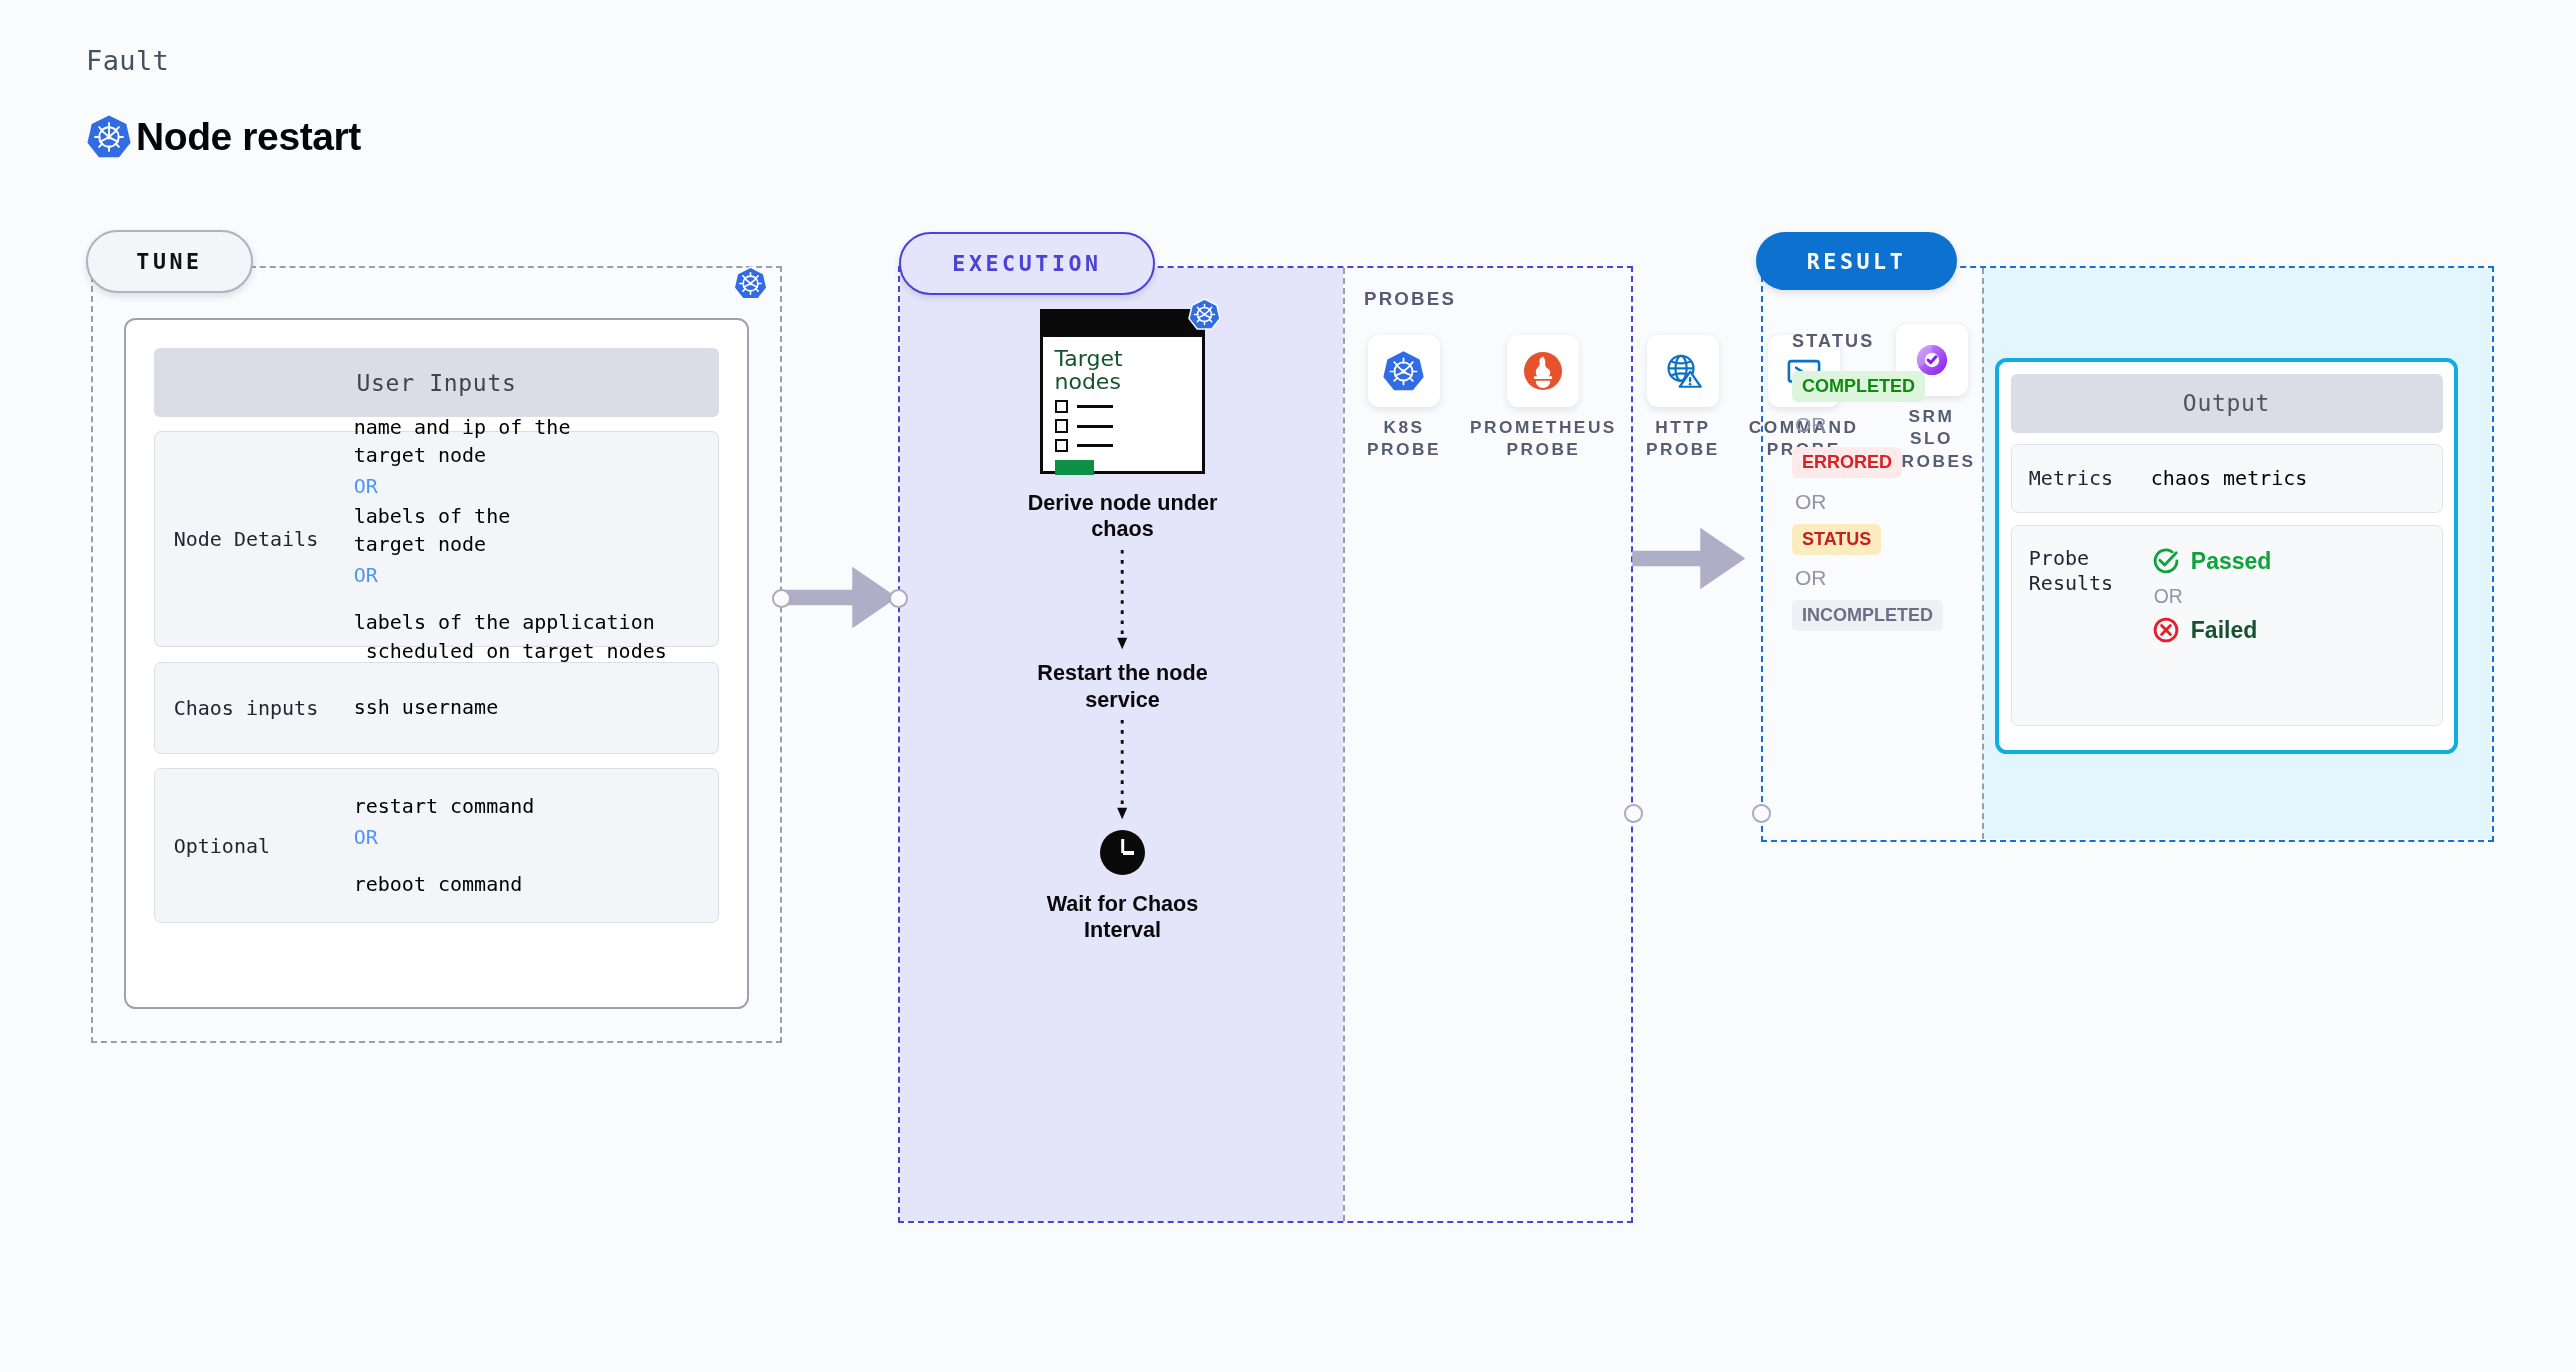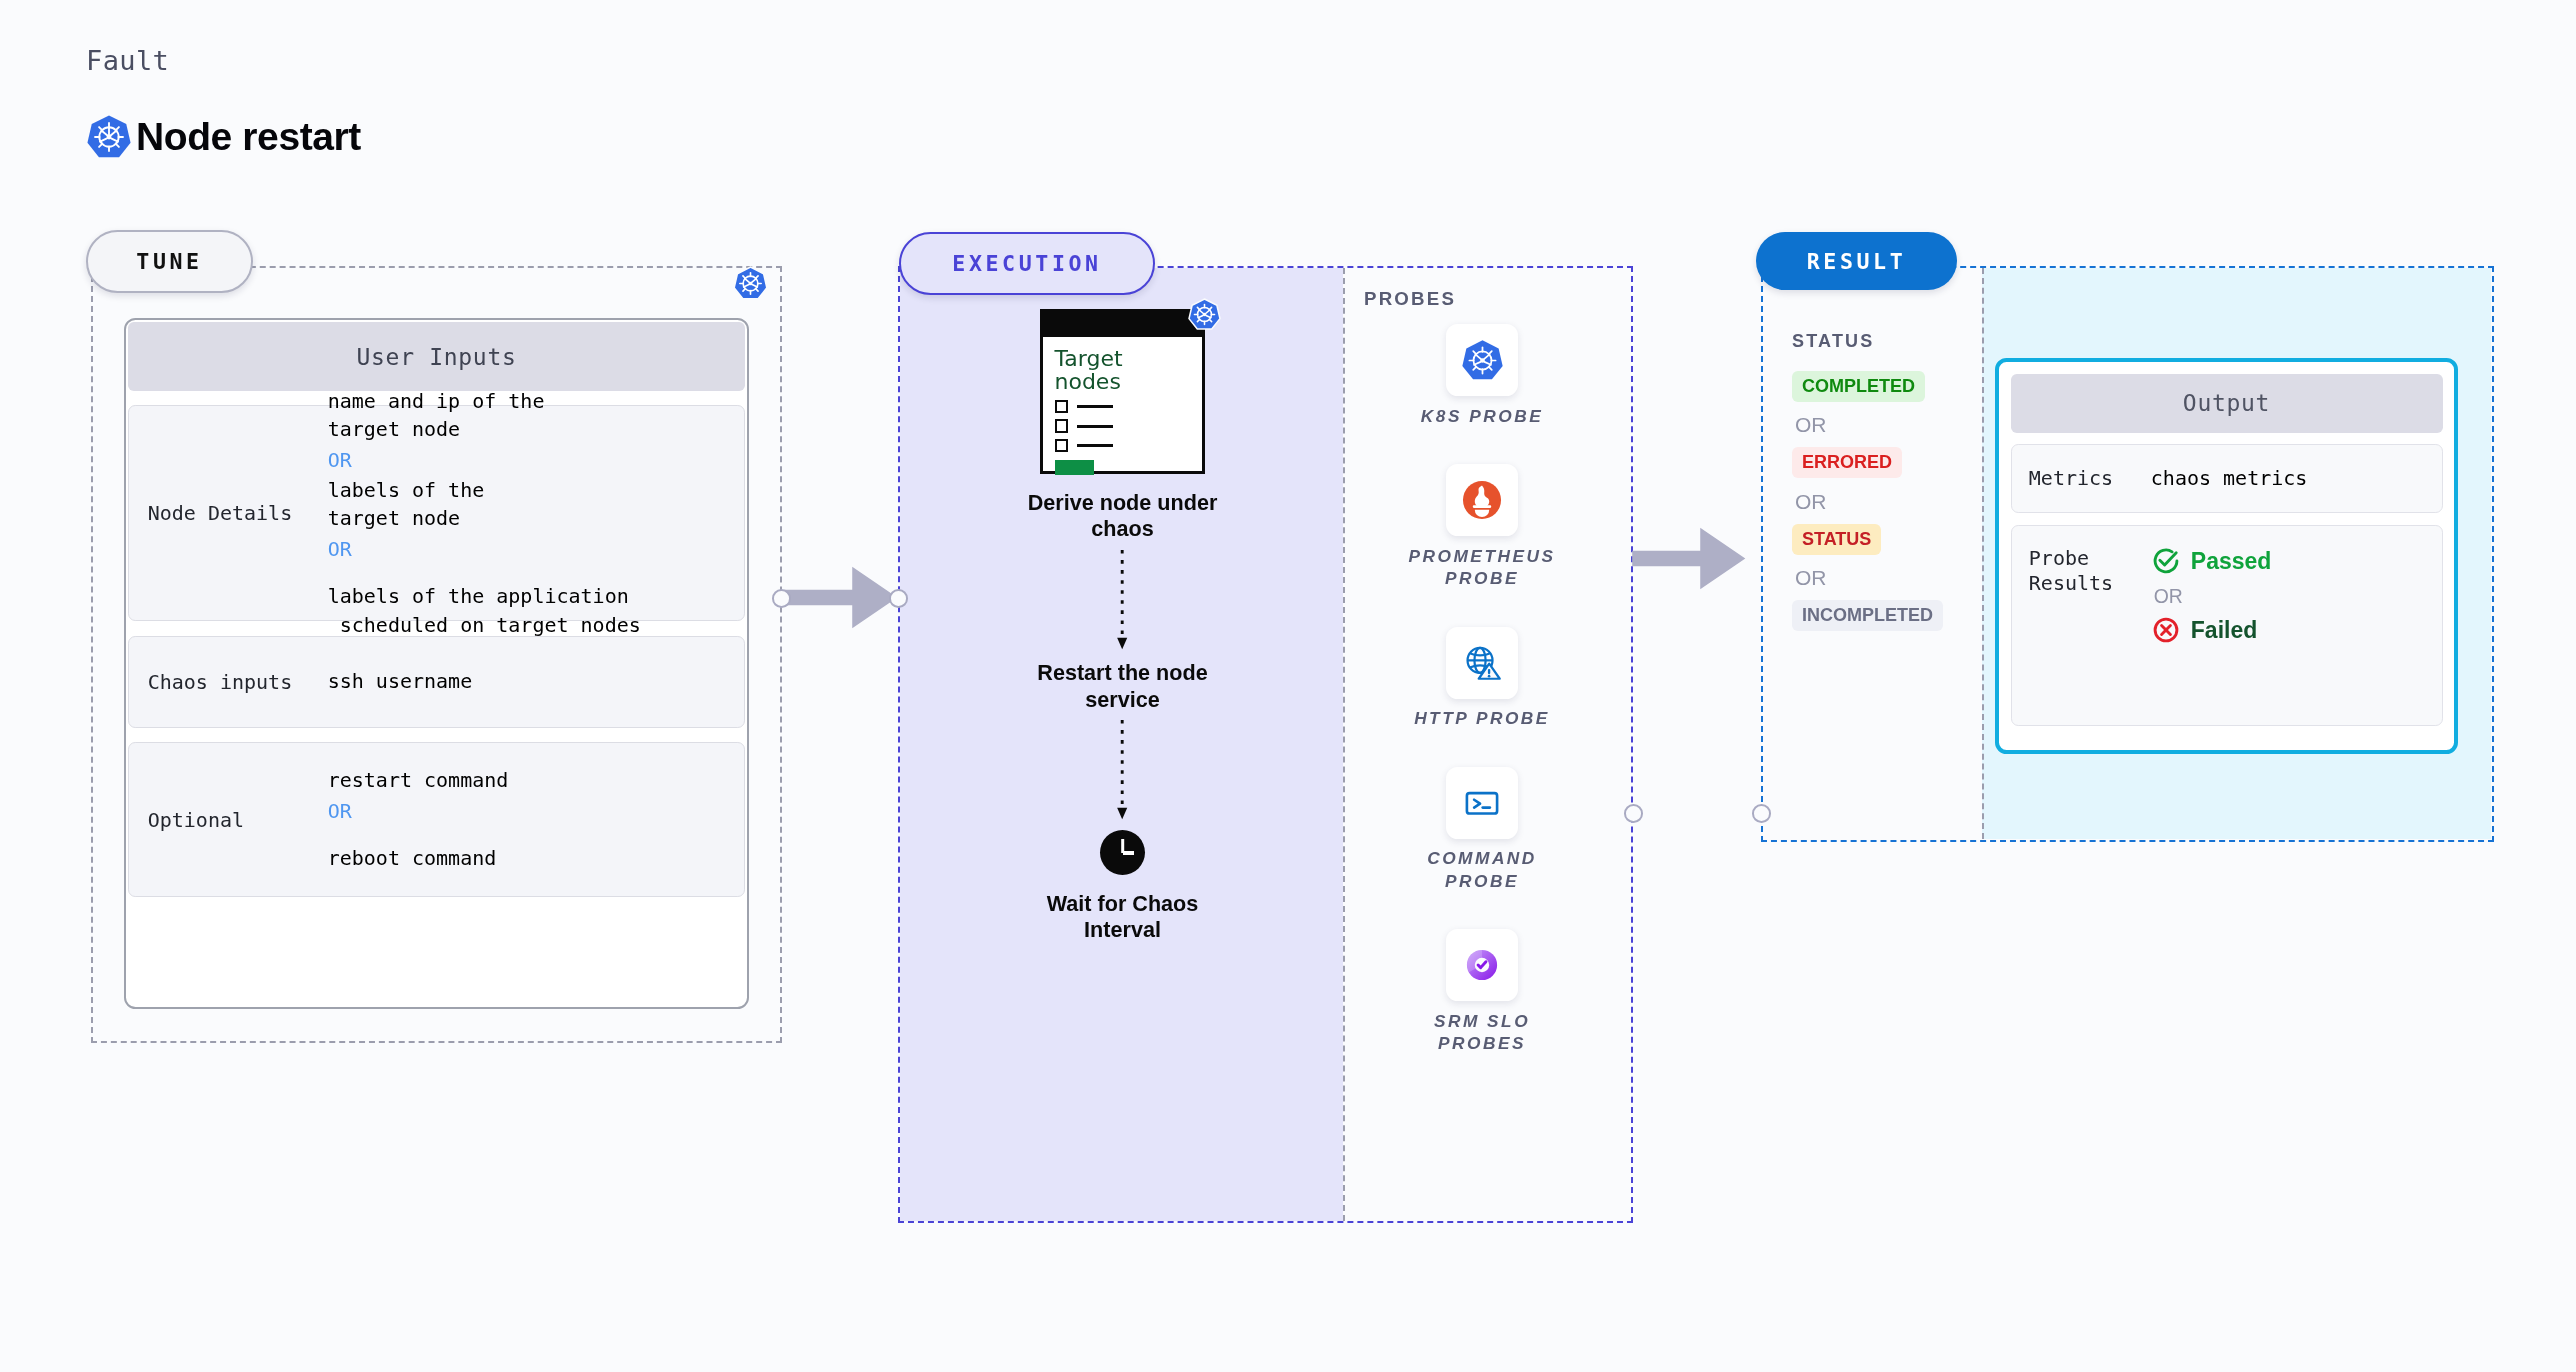--- a/index.html
+++ b/index.html
@@ -46,21 +46,21 @@
   #tune-panel { left: 91px; top: 266px; width: 691px; height: 777px;
     border: 2.2px dashed #9b9dad; background: transparent; }
   #tune-badge { left: 86px; top: 230px; width: 167px; height: 63px;
     background: #f4f5f8; border: 2.2px solid #b0b2c2; color: #111;
     font-size: 21.6px; }
   #tune-k8s { position: absolute; left: 733px; top: 266px; z-index: 8; }
 
   .card-outer {
     position: absolute; left: 124px; top: 318px; width: 625px; height: 691px;
     background: #fff; border: 2.2px solid #9ea2ad; border-radius: 11.5px;
-    padding: 2px;
+    padding: 28px;
   }
   .card-header {
     height: 69px; background: #dcdce6; border-radius: 5.8px;
     display: flex; align-items: center; justify-content: center;
     font-family: "DejaVu Sans Mono", monospace;
     font-size: 23px; color: #3f4352; letter-spacing: 0.7px;
   }
   .row-box {
     margin-top: 14.4px; background: #f4f5f9; border: 1.4px solid #dcdde4;
     border-radius: 7.2px; display: flex; align-items: center;
@@ -113,21 +113,21 @@
     position: relative; }
   .clock::before { content: ""; position: absolute; left: 50%; top: 9.4px;
     width: 3.6px; height: 13.7px; background: #fff; transform: translateX(-50%); }
   .clock::after { content: ""; position: absolute; left: 50%; top: 21.6px;
     width: 11.5px; height: 3.6px; background: #fff; }
 
   
   #probes-head { position: absolute; left: 1364px; top: 288px;
     font-size: 18.7px; font-weight: bold; color: #585c73; letter-spacing: 2.2px; }
   #probes-list { position: absolute; left: 1367px; top: 324px; width: 230px;
-    display: flex; flex-direction: column; align-items: center; gap: 37px; font-style: italic; }
+    display: flex; flex-direction: row; align-items: center; gap: 29px; }
   .probe { display: flex; flex-direction: column; align-items: center; }
   .probe-icon-box { width: 72px; height: 72px; background: #fff;
     border-radius: 11.5px; box-shadow: 0 2.2px 7.2px rgba(30,30,70,0.10);
     display: flex; align-items: center; justify-content: center; }
   .probe-name { margin-top: 8.6px; font-size: 17.3px; font-weight: bold;
     color: #585c73; letter-spacing: 2.5px; text-align: center; line-height: 1.3; }
 
   
   #result-panel { left: 1761px; top: 266px; width: 733px; height: 576px;
     border: 2.2px dashed #1572d4; }

